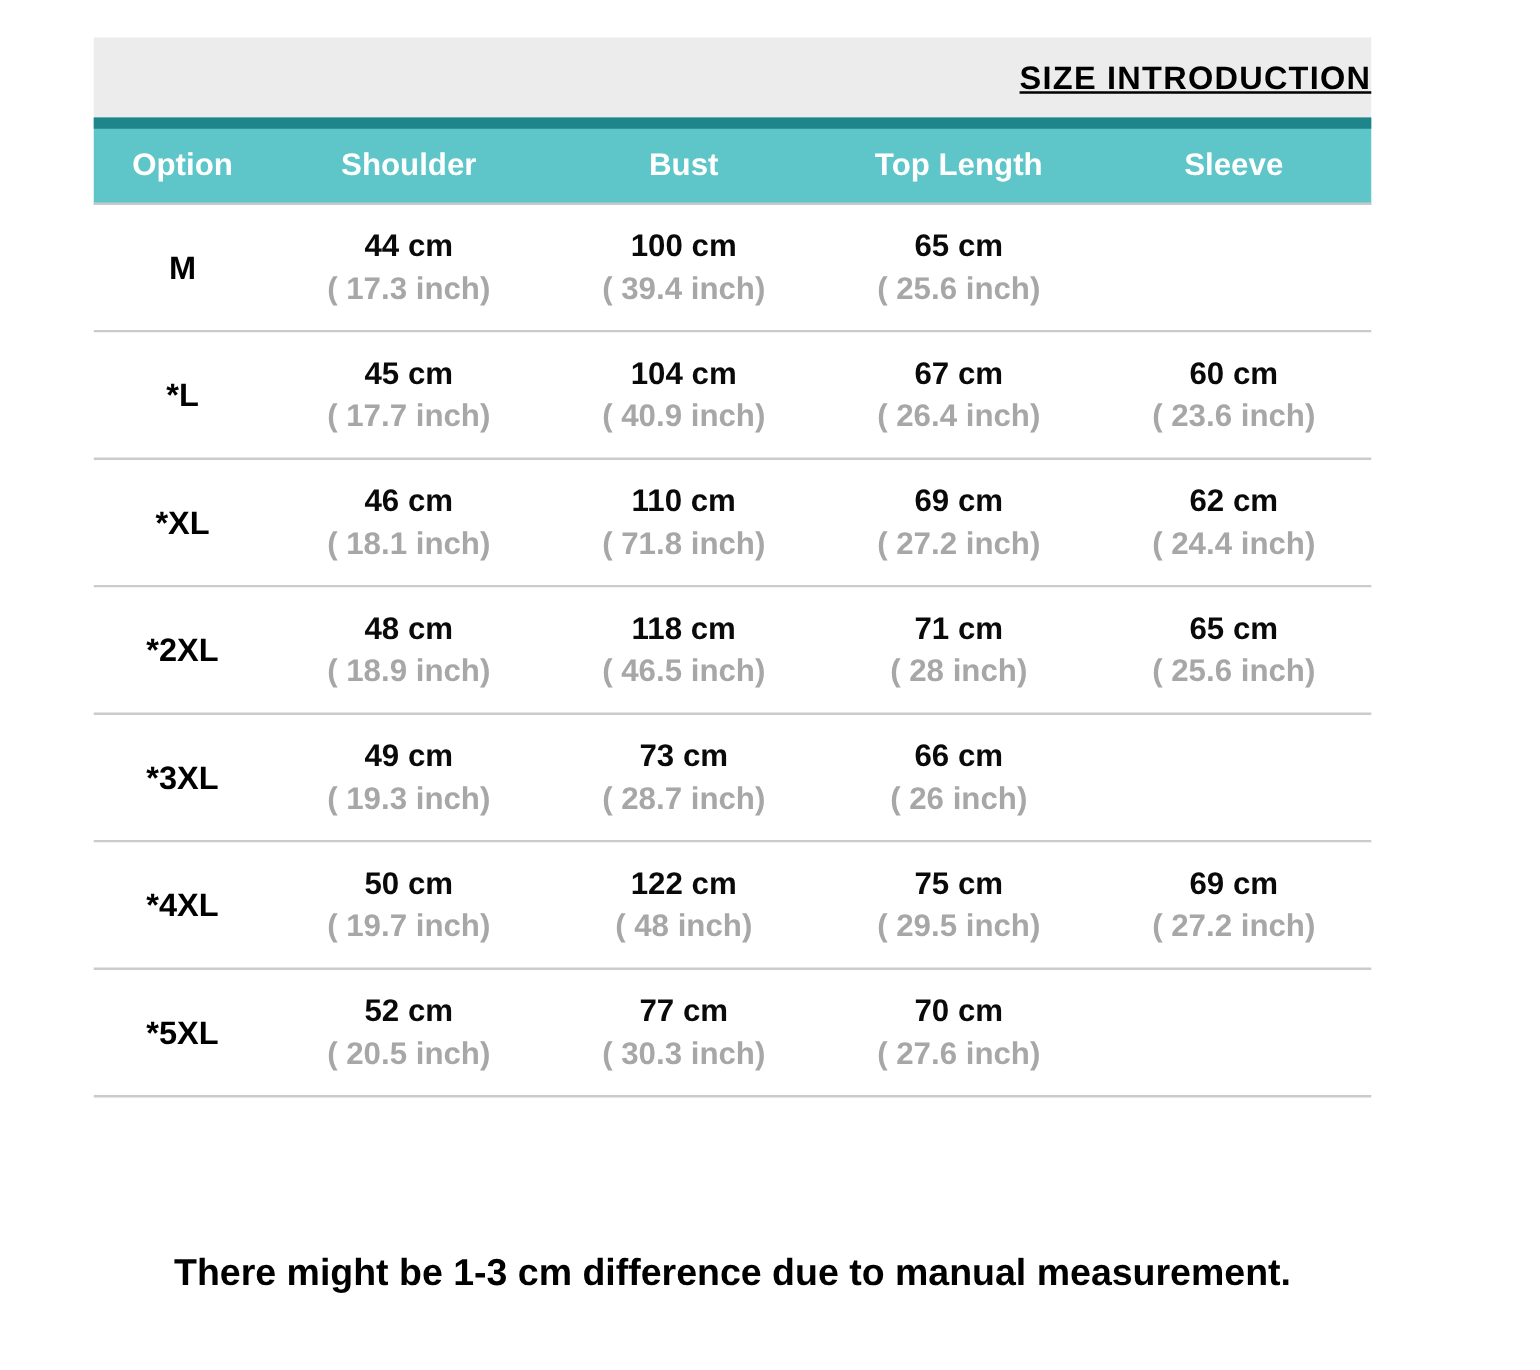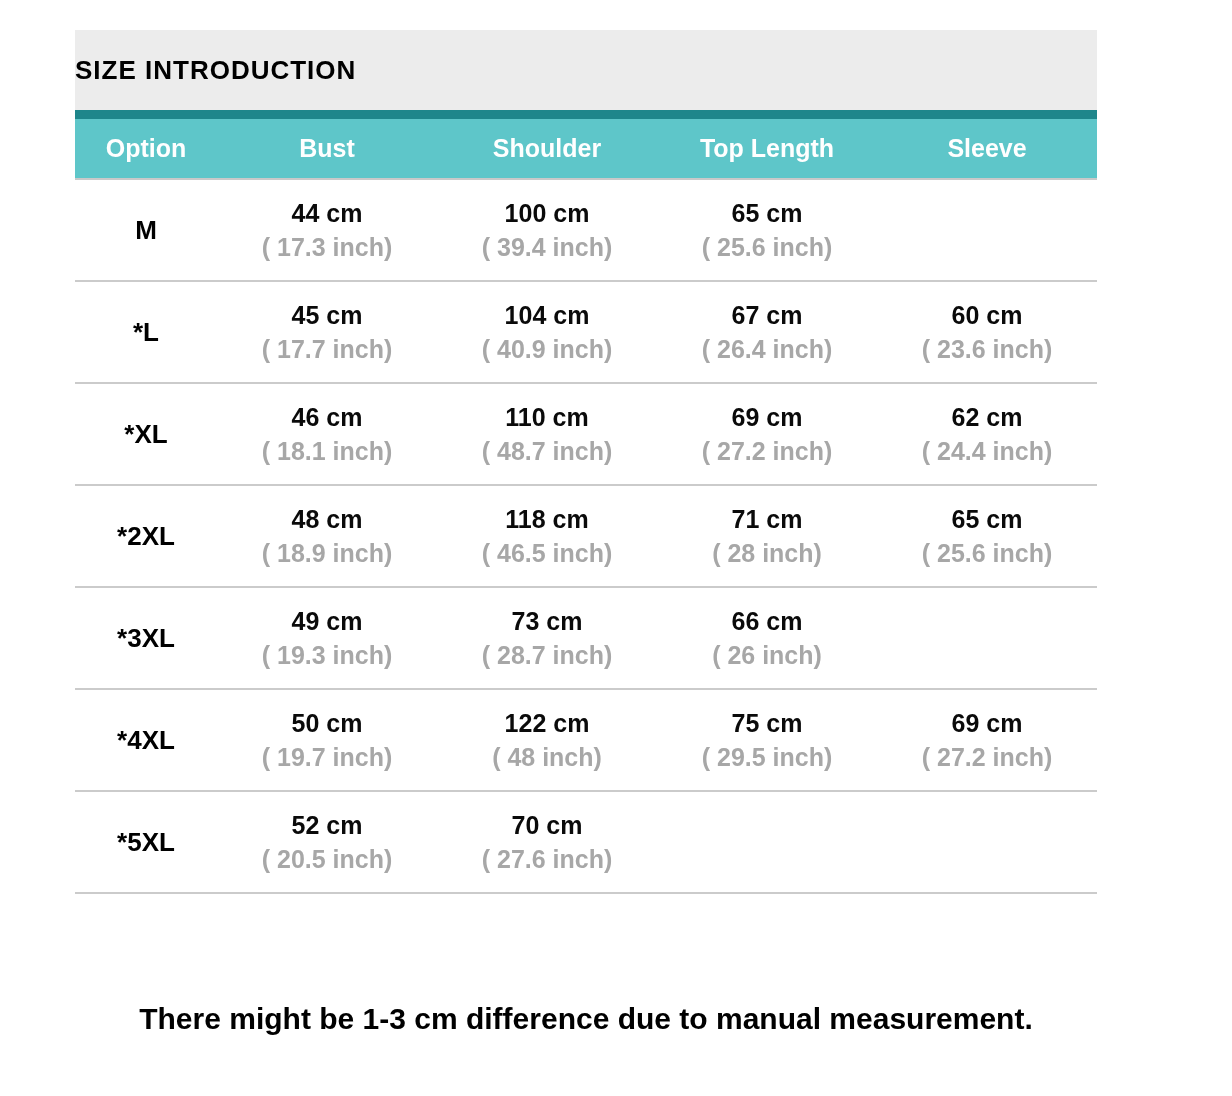--- a/index.html
+++ b/index.html
@@ -11,25 +11,26 @@
     font-family: "Liberation Sans", sans-serif;
     overflow: hidden;
   }
   .size-table {
     position: absolute;
     left: 75px;
     top: 30px;
     width: 1022px;
   }
   .title-band {
-    height: 80px;
+    height: 64px;
     background: #ececec;
     display: flex;
     align-items: center;
-    justify-content: flex-start;
+    justify-content: flex-end;
+    text-decoration: underline;
   }
   .title-text {
     font-size: 26px;
     font-weight: 700;
     color: #000000;
     letter-spacing: 1px;
   }
   .header-row {
     display: flex;
     height: 59px;
@@ -98,22 +99,22 @@
 
 <div class="sheet">
   <div class="size-table">
 
     <div class="title-band">
       <span class="title-text">SIZE INTRODUCTION</span>
     </div>
 
     <div class="header-row">
       <div class="hcell col-option">Option</div>
+      <div class="hcell col-m">Shoulder</div>
       <div class="hcell col-m">Bust</div>
-      <div class="hcell col-m">Shoulder</div>
       <div class="hcell col-m">Top Length</div>
       <div class="hcell col-m">Sleeve</div>
     </div>
 
     <div class="row">
       <div class="option-cell">M</div>
       <div class="mcell">
         <span class="cm">44 cm</span>
         <span class="inch">( 17.3 inch)</span>
       </div>
@@ -148,21 +149,21 @@
     </div>
 
     <div class="row">
       <div class="option-cell">*XL</div>
       <div class="mcell">
         <span class="cm">46 cm</span>
         <span class="inch">( 18.1 inch)</span>
       </div>
       <div class="mcell">
         <span class="cm">110 cm</span>
-        <span class="inch">( 48.7 inch)</span>
+        <span class="inch">( 71.8 inch)</span>
       </div>
       <div class="mcell">
         <span class="cm">69 cm</span>
         <span class="inch">( 27.2 inch)</span>
       </div>
       <div class="mcell">
         <span class="cm">62 cm</span>
         <span class="inch">( 24.4 inch)</span>
       </div>
     </div>
@@ -223,20 +224,24 @@
       </div>
     </div>
 
     <div class="row">
       <div class="option-cell">*5XL</div>
       <div class="mcell">
         <span class="cm">52 cm</span>
         <span class="inch">( 20.5 inch)</span>
       </div>
       <div class="mcell">
+        <span class="cm">77 cm</span>
+        <span class="inch">( 30.3 inch)</span>
+      </div>
+      <div class="mcell">
         <span class="cm">70 cm</span>
         <span class="inch">( 27.6 inch)</span>
       </div>
     </div>
 
   </div>
 
   <div class="note">There might be 1-3 cm difference due to manual measurement.</div>
 </div>
 

